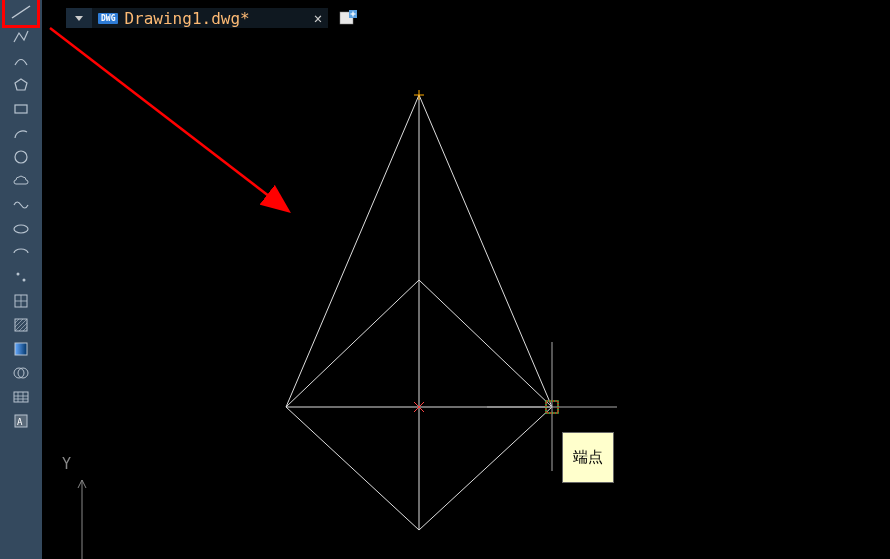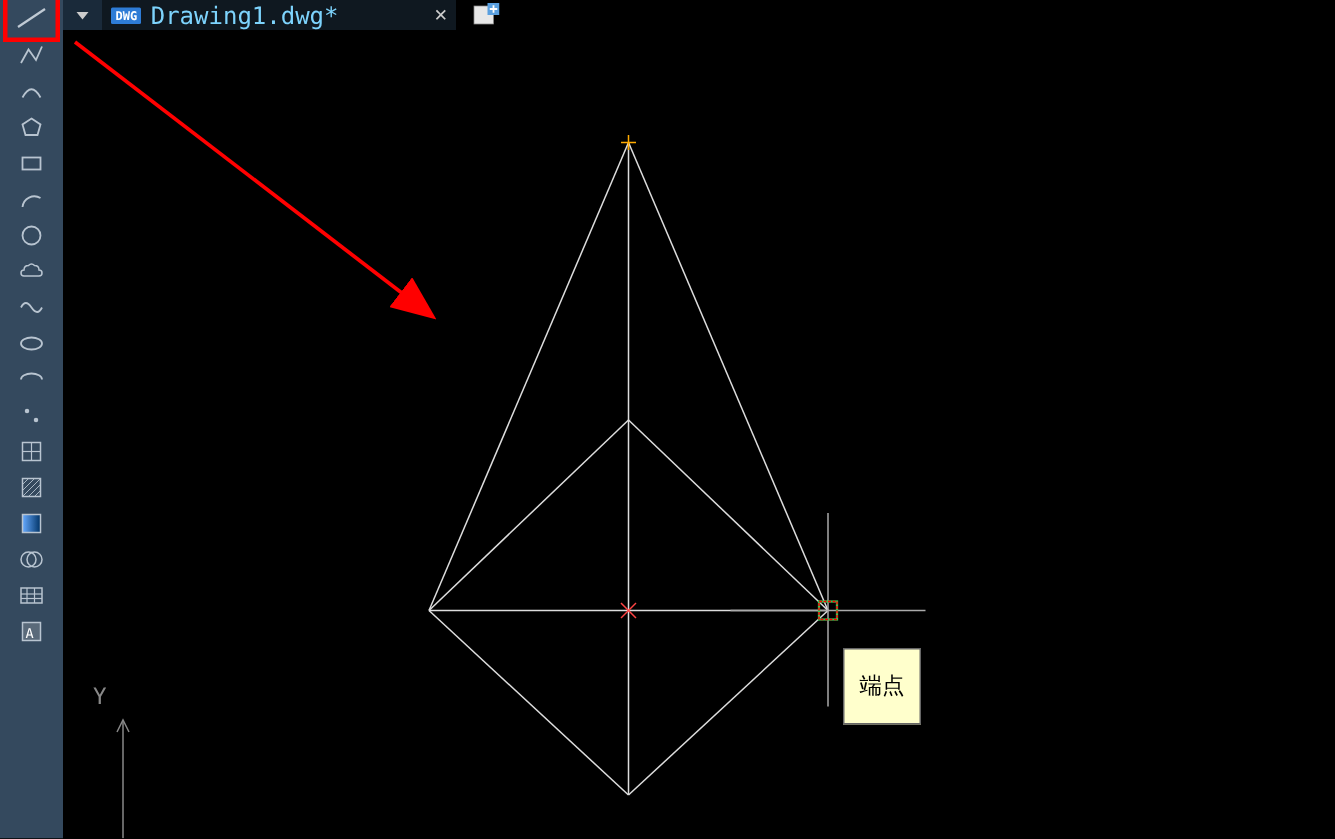--- a/index.html
+++ b/index.html
@@ -39,21 +39,23 @@
       outline-offset: 3px;
       width: 26px;
       height: 20px;
     }
     .tabs {
       position: absolute;
       left: 42px;
       top: 0;
       height: 36px;
       display: flex;
+      align-items: center;
       z-index: 10;
+      padding-left: 24px;
     }
     .tab-dropdown {
       width: 26px;
       height: 20px;
       display: flex;
       align-items: center;
       justify-content: center;
       color: #ccc;
       background: #1a2a3a;
     }
@@ -67,21 +69,21 @@
     }
     .tab-icon {
       background: #2e7cd6;
       color: #fff;
       font-size: 8px;
       font-weight: bold;
       padding: 1px 3px;
       border-radius: 1px;
     }
     .tab-title {
-      color: #7dd3fc;
+      color: #fdba74;
       font-size: 16px;
       font-family: "SimSun", monospace;
       margin-left: 2px;
     }
     .tab-close {
       color: #ccc;
       font-size: 14px;
       margin-left: 60px;
       cursor: pointer;
     }

